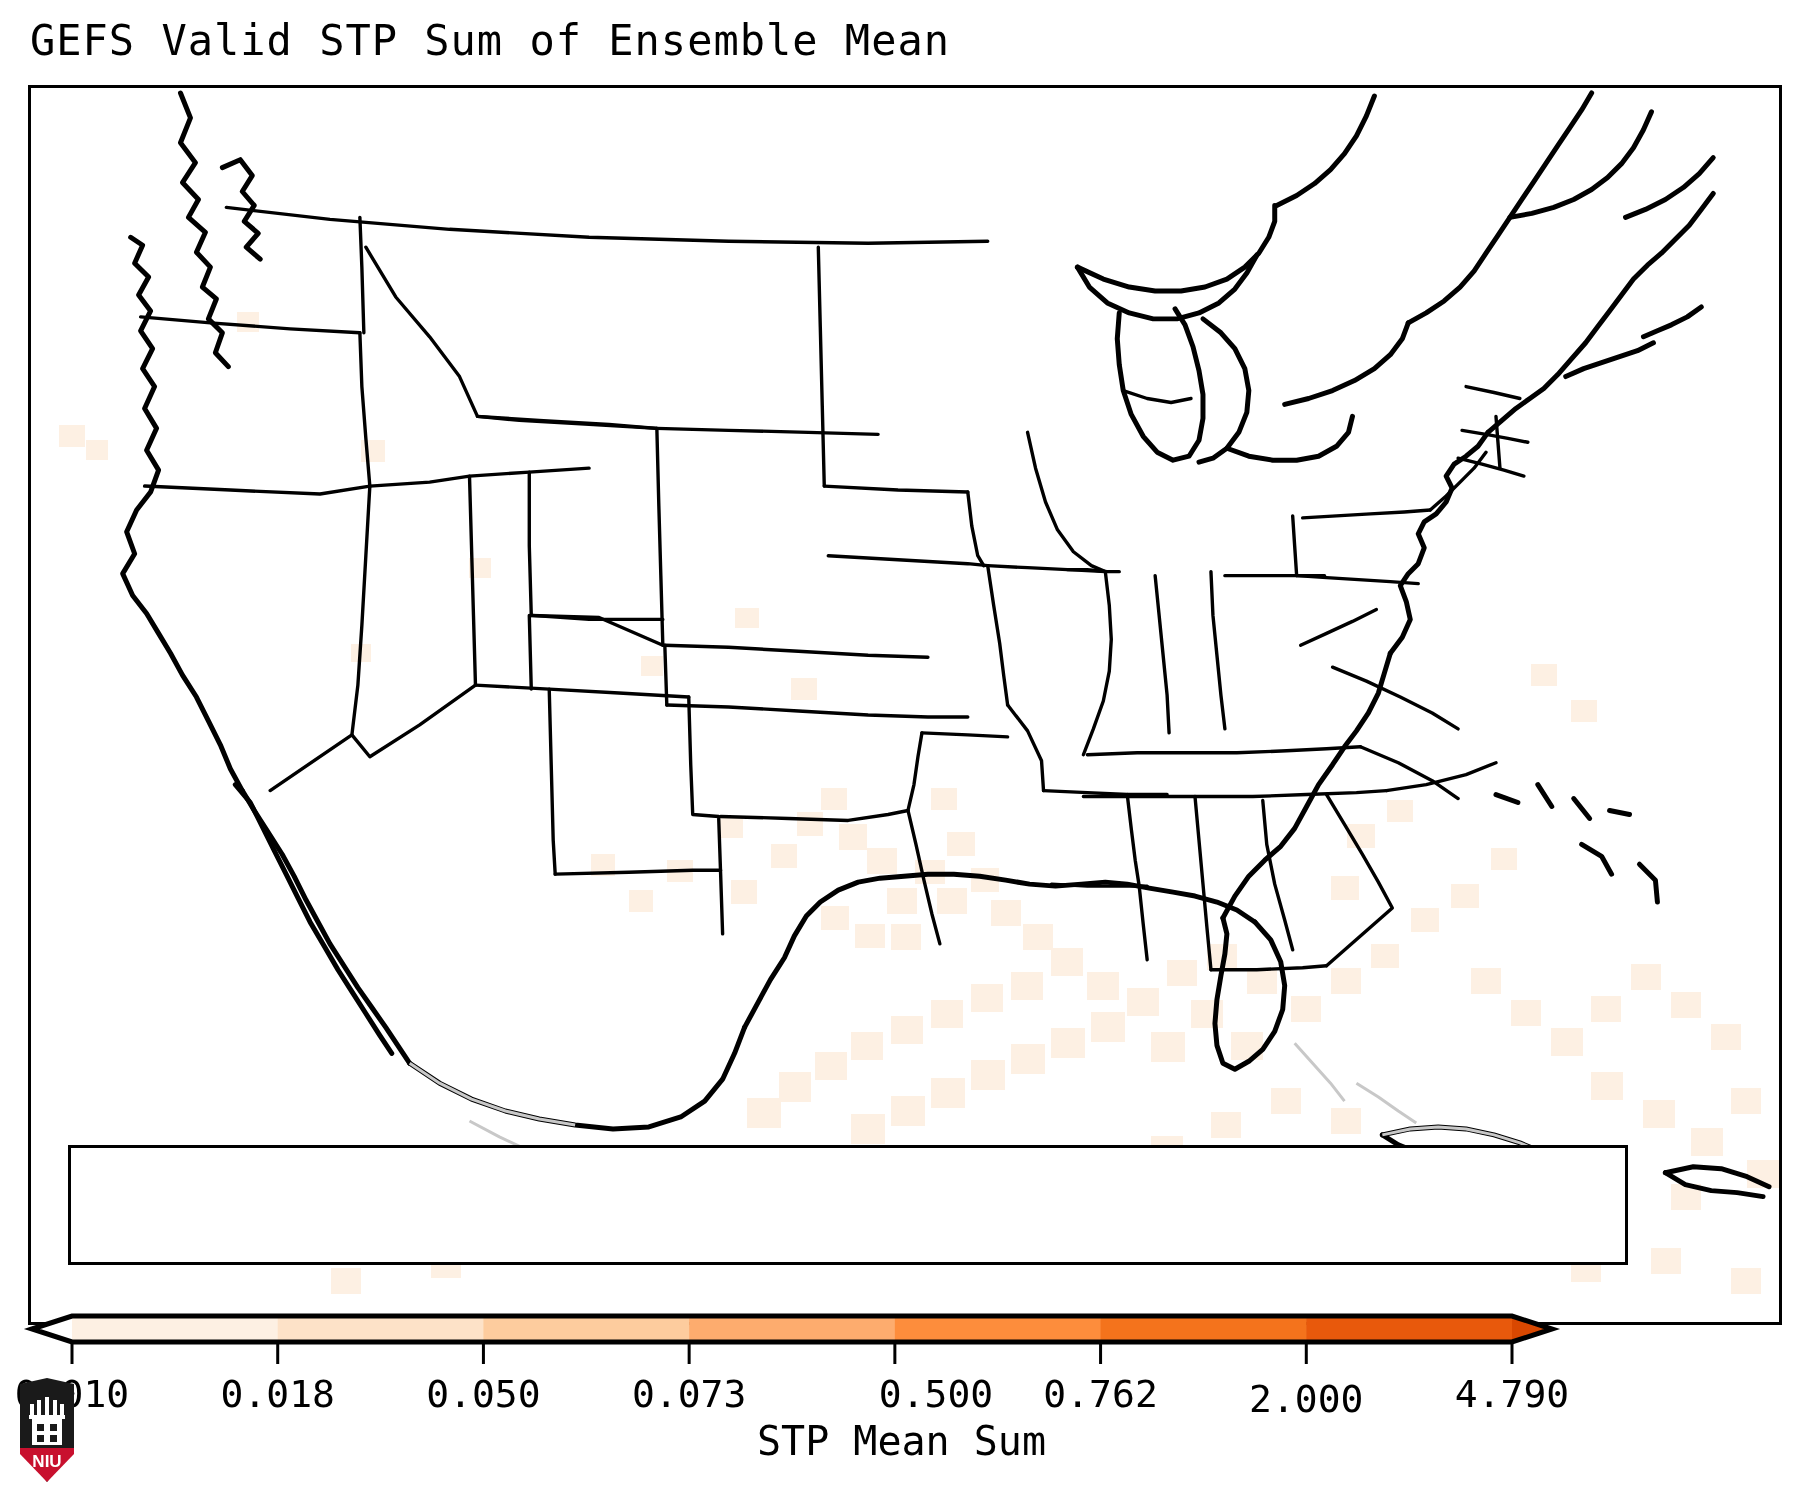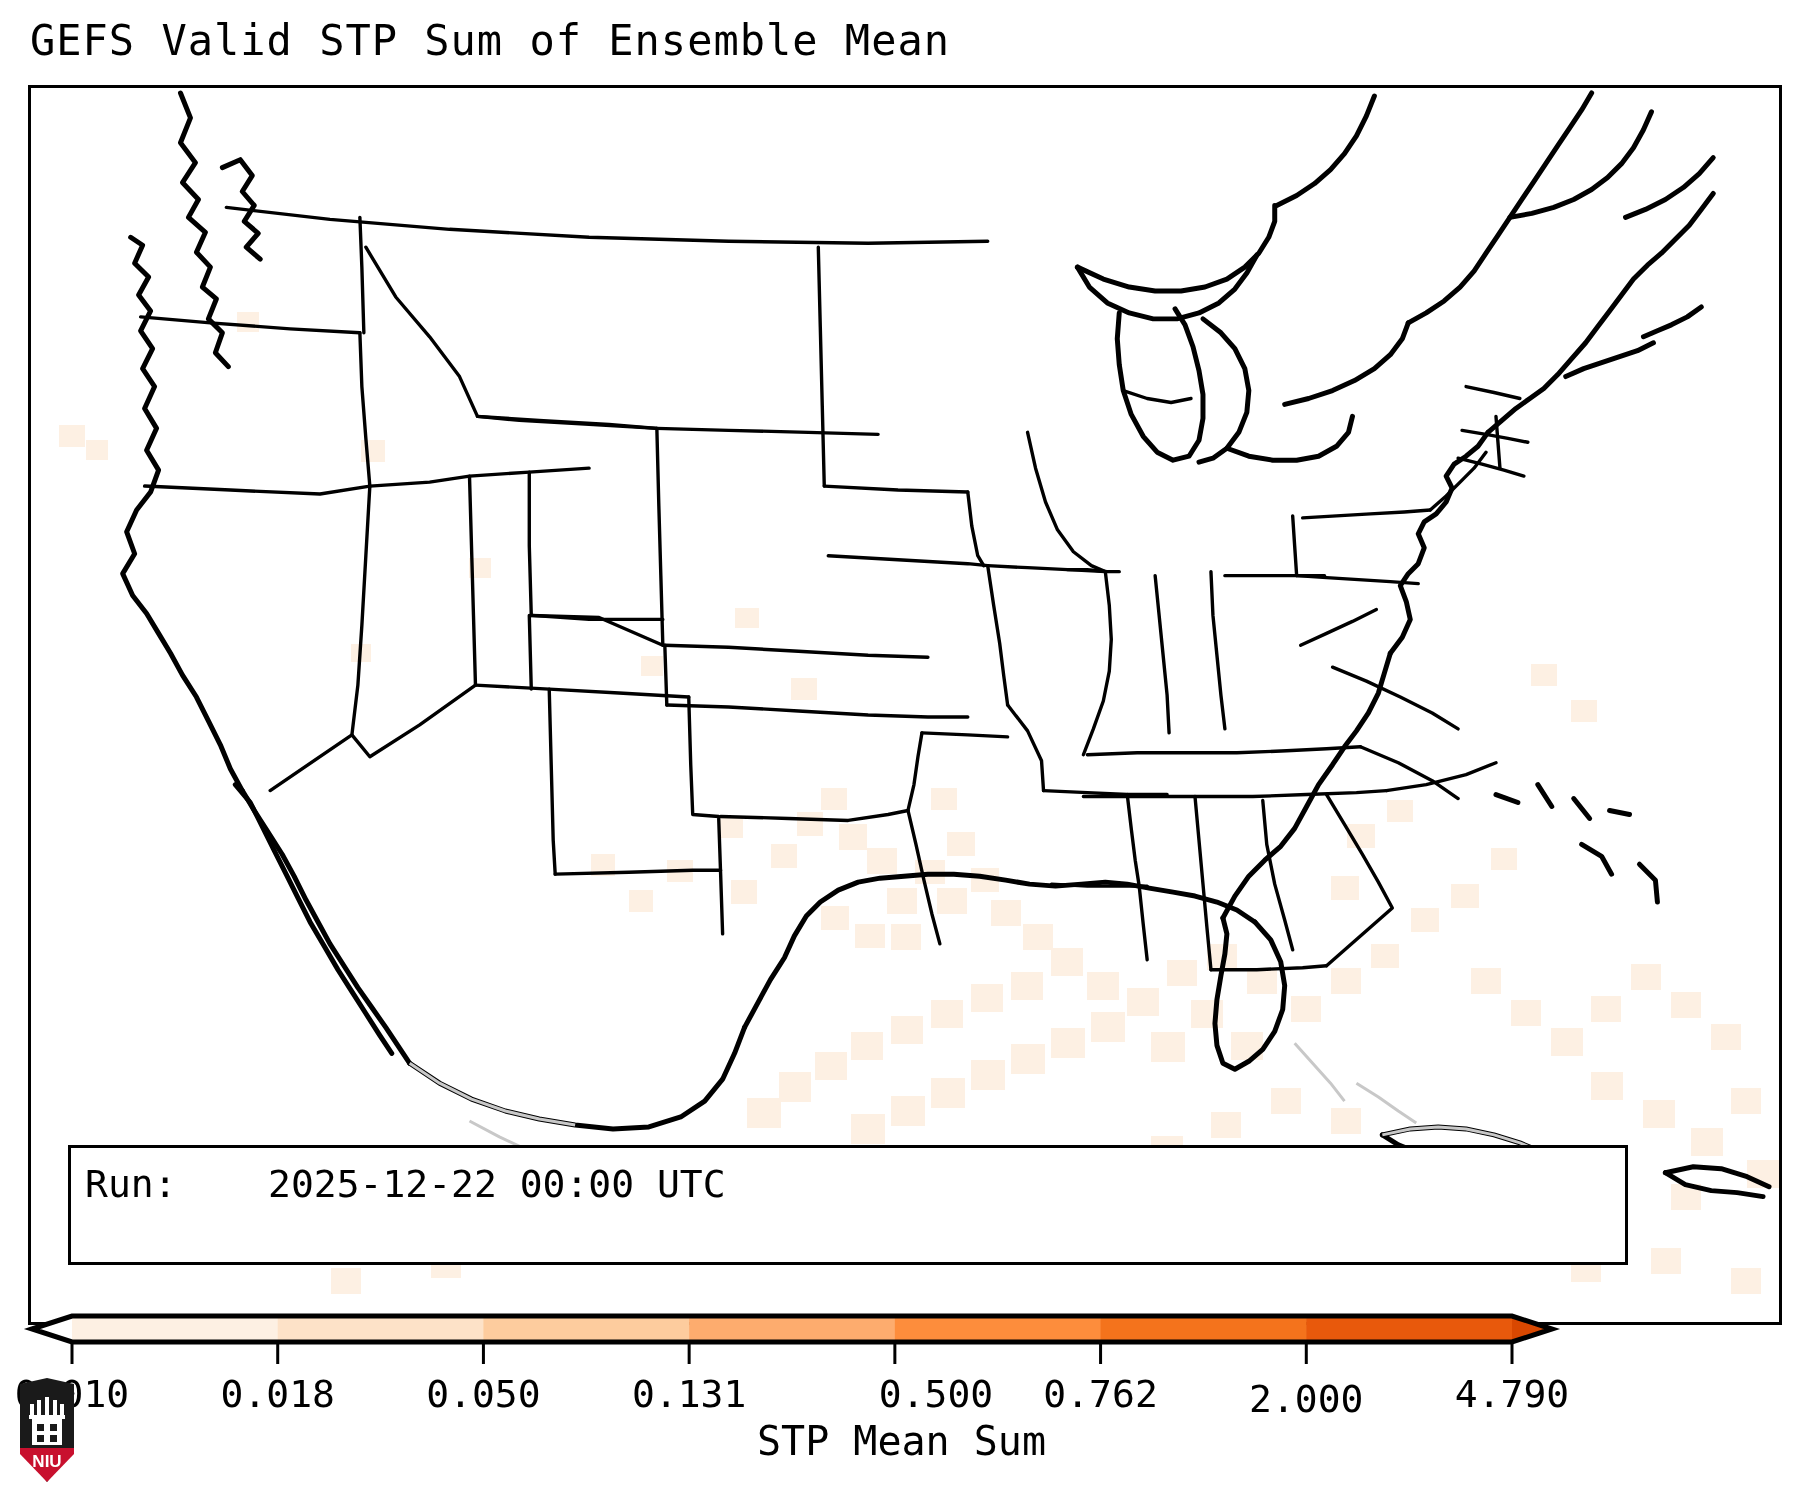--- a/index.html
+++ b/index.html
@@ -340,21 +340,20 @@
                L1518 1070 L1540 1082 L1558 1094"></path>
       <path d="M1330 1000 L1352 1014 L1372 1028 L1390 1040"></path>
       <path d="M1268 960 L1286 980 L1304 1000 L1318 1018"></path>
       <path d="M380 980 L410 1000 L442 1016 L476 1028 L510 1036 L546 1042"></path>
       <path d="M440 1038 L470 1054 L500 1068 L530 1080"></path>
     </g>
   </svg>
 </div>
 
 <div id="info-box">
-  <div class="info-line">Run:    2025-12-22 00:00 UTC</div>
 </div>
 
 <div id="cbar-wrap">
   <svg id="cbar-svg" width="1803" height="120">
     <g id="cbar-bands">
         <polygon points="72,16 72,42 32,29" fill="#ffffff"></polygon>
         <rect x="72" y="16" width="206.31428571428572" height="26" fill="#fdf0e3"></rect>
         <rect x="277.7142857142857" y="16" width="206.31428571428572" height="26" fill="#fde2c8"></rect>
         <rect x="483.42857142857144" y="16" width="206.31428571428572" height="26" fill="#fdcc9e"></rect>
         <rect x="689.1428571428571" y="16" width="206.31428571428572" height="26" fill="#fdac6e"></rect>
@@ -372,21 +371,21 @@
         <line x1="1100.5714285714287" y1="42" x2="1100.5714285714287" y2="64"></line>
         <line x1="1306.2857142857142" y1="42" x2="1306.2857142857142" y2="64"></line>
         <line x1="1512" y1="42" x2="1512" y2="64"></line>
       </g>
     <polygon id="cbar-outline" fill="none" stroke="#000" stroke-width="5" points="32,29 72,16 1512,16 1552,29 1512,42 72,42"></polygon>
   </svg>
   <div id="cbar-labels">
       <div class="tick-label" style="left: 72px; top: 72px;">0.010</div>
       <div class="tick-label" style="left: 277.714px; top: 72px;">0.018</div>
       <div class="tick-label" style="left: 483.429px; top: 72px; text-align: center;">0.050</div>
-      <div class="tick-label" style="left: 689.143px; top: 72px;">0.131</div>
+      <div class="tick-label" style="left: 689.143px; top: 72px;">0.073</div>
       <div class="tick-label" style="left: 936px; top: 72px;">0.500</div>
       <div class="tick-label" style="left: 1100.57px; top: 72px;">0.762</div>
       <div class="tick-label" style="left: 1306.29px; top: 77px;">2.000</div>
       <div class="tick-label" style="left: 1512px; top: 72px;">4.790</div>
     </div>
 </div>
 
 <div id="cbar-title">STP Mean Sum</div>
 
 <svg id="niu-logo" viewBox="0 0 62 104">

